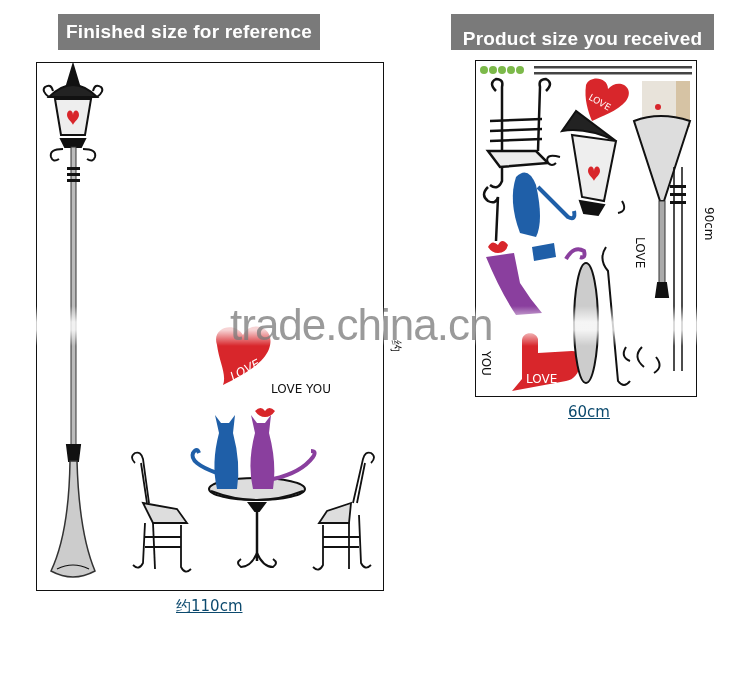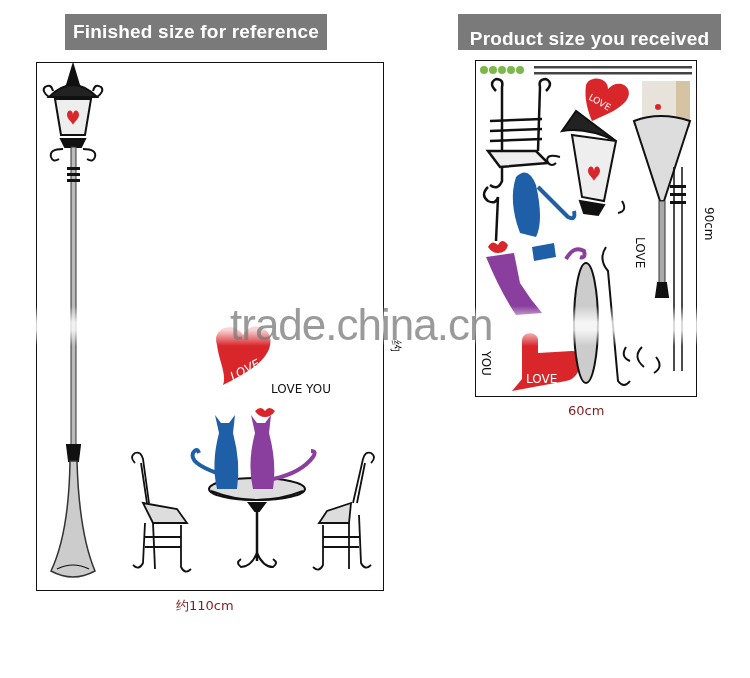--- a/index.html
+++ b/index.html
@@ -1,19 +1,19 @@
 <!DOCTYPE html>
 <html><head>
 <meta charset="utf-8">
 <style>
   html,body{margin:0;padding:0;background:#fff;}
   body{width:750px;height:678px;position:relative;overflow:hidden;font-family:"Liberation Sans",sans-serif;}
-  .banner{position:absolute;background:#7a7a7a;color:#fff;font-weight:bold;font-size:19px;display:flex;align-items:center;justify-content:center;letter-spacing:0.2px;margin-left:7px;}
+  .banner{position:absolute;background:#7a7a7a;color:#fff;font-weight:bold;font-size:19px;display:flex;align-items:center;justify-content:center;letter-spacing:0.2px;}
   .frame{position:absolute;border:1.5px solid #111;background:#fff;}
-  .dim{position:absolute;font-size:13px;color:#7f1d1d;font-family:"DejaVu Sans",sans-serif;}
+  .dim{position:absolute;font-size:15px;color:#0c4a6e;font-family:"DejaVu Sans",sans-serif;text-decoration:underline;}
   .vdim{position:absolute;font-size:12px;color:#111;font-family:"DejaVu Sans",sans-serif;transform:rotate(90deg);transform-origin:left top;white-space:nowrap;}
   svg{position:absolute;left:0;top:0;}
   .watermark{position:absolute;left:0;top:298px;width:750px;height:58px;pointer-events:none;}
   .wm-band{position:absolute;left:0;top:8px;width:750px;height:40px;background:linear-gradient(to bottom,rgba(255,255,255,0),rgba(255,255,255,0.8) 40%,rgba(255,255,255,0.8) 60%,rgba(255,255,255,0));}
   .wm-text{position:absolute;left:230px;top:2px;font-size:44px;color:rgba(120,120,120,0.75);font-family:"Liberation Sans",sans-serif;letter-spacing:-1px;text-align:center;}
 </style>
 </head>
 <body>
 
 <div class="banner" style="left:58px;top:14px;width:262px;height:36px;">

